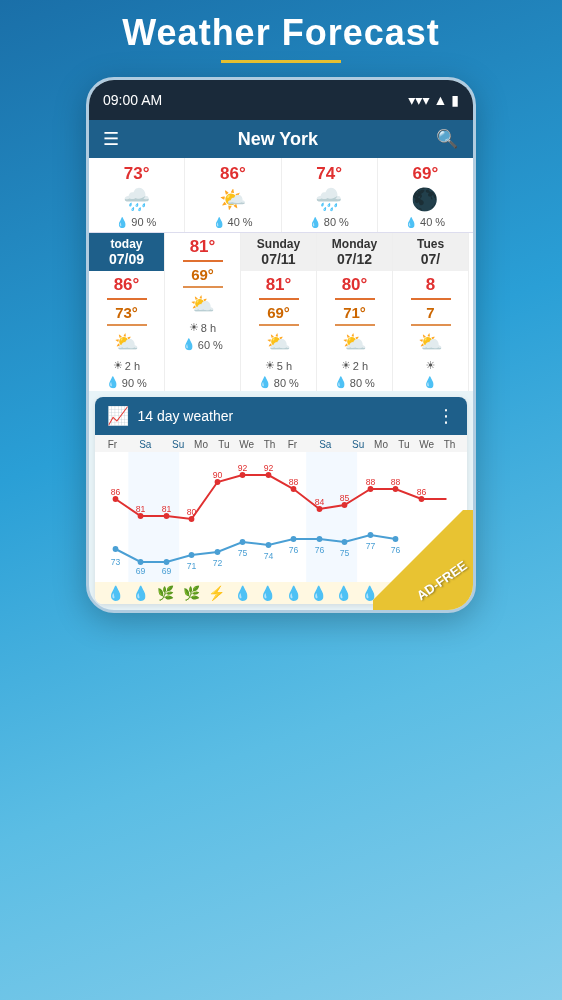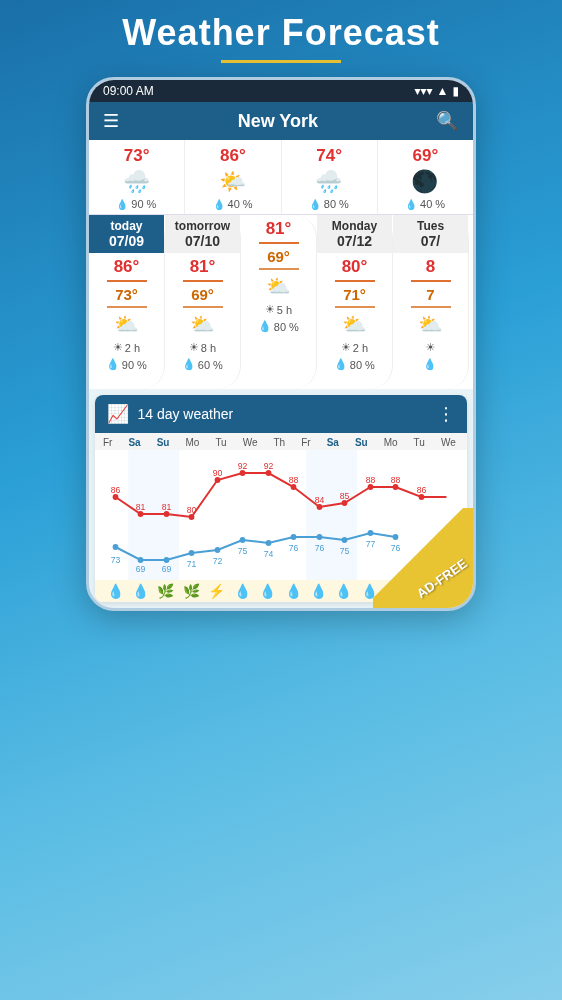--- a/index.html
+++ b/index.html
@@ -31,22 +31,22 @@
       background: #e8f4f8;
       border-radius: 28px;
       border: 3px solid #b0cce0;
       overflow: hidden;
       box-shadow: 0 8px 32px rgba(0,0,0,0.25);
     }
     
     .status-bar {
       background: #1a2a3a;
       color: white;
-      font-size: 12px;
-      padding: 4px 14px;
+      font-size: 14px;
+      padding: 12px 14px;
       display: flex;
       justify-content: space-between;
       align-items: center;
     }
     .status-icons {
       display: flex;
       gap: 4px;
       align-items: center;
     }
     
@@ -100,22 +100,21 @@
     .daily-header-row {
       display: flex;
     }
     .daily-col {
       min-width: 76px;
       flex-shrink: 0;
       display: flex;
       flex-direction: column;
       align-items: center;
       border-right: 1px solid #eee;
-      padding-bottom: 16px;
-      border-radius: 23px;
+      padding-bottom: 0;
     }
     .daily-col:first-child .day-label-box {
       background: #1e5f8a;
       color: white;
     }
     .day-label-box {
       width: 100%;
       text-align: center;
       padding: 4px 2px;
       font-size: 12px;
@@ -168,30 +167,30 @@
       align-items: center;
       padding: 8px 12px;
       gap: 8px;
     }
     .card-header-title { flex: 1; font-size: 14px; font-weight: 500; }
     .card-menu { font-size: 18px; cursor: pointer; }
     .chart-days-row {
       display: flex;
       background: #f5f5f5;
       padding: 4px 8px 2px;
-      gap: 16px;
+      gap: 4px;
     }
     .chart-day-label {
       flex: 1;
       text-align: center;
       font-size: 10px;
       color: #555;
       font-weight: 500;
     }
-    .chart-day-label.highlight { color: #1e5f8a; font-weight: 700; }
+    .chart-day-label.highlight { color: #1e5f8a; font-weight: 400; margin-left: 10px; }
     .chart-area {
       padding: 0 8px;
       background: white;
       position: relative;
       height: 130px;
     }
     .chart-area svg {
       width: 100%;
       height: 100%;
     }
@@ -283,40 +282,40 @@
             <span>☀</span>
             <span>2 h</span>
           </div>
         <div class="daily-precip">
             <span>💧</span>
             <span>90 %</span>
           </div>
       </div>
 
       <div class="daily-col">
-        <div class="day-label-box">
-          <div>tomorrow</div>
-          <div class="day-date-box">07/10</div>
-        </div>
         <div class="daily-hi">81°</div>
         <div class="daily-hi-line"></div>
         <div class="daily-lo">69°</div>
         <div class="daily-lo-line"></div>
         <div class="daily-weather-icon">⛅</div>
         <div class="daily-sun">
             <span>☀</span>
             <span>8 h</span>
           </div>
         <div class="daily-precip">
             <span>💧</span>
             <span>60 %</span>
           </div>
       </div>
 
       <div class="daily-col">
+        <div class="day-label-box">
+          <div>Sunday</div>
+          <div class="day-date-box">07/11</div>
+        </div>
         <div class="daily-hi">81°</div>
         <div class="daily-hi-line"></div>
         <div class="daily-lo">69°</div>
         <div class="daily-lo-line"></div>
         <div class="daily-weather-icon">⛅</div>
         <div class="daily-sun">
             <span>☀</span>
             <span>5 h</span>
           </div>
         <div class="daily-precip">

